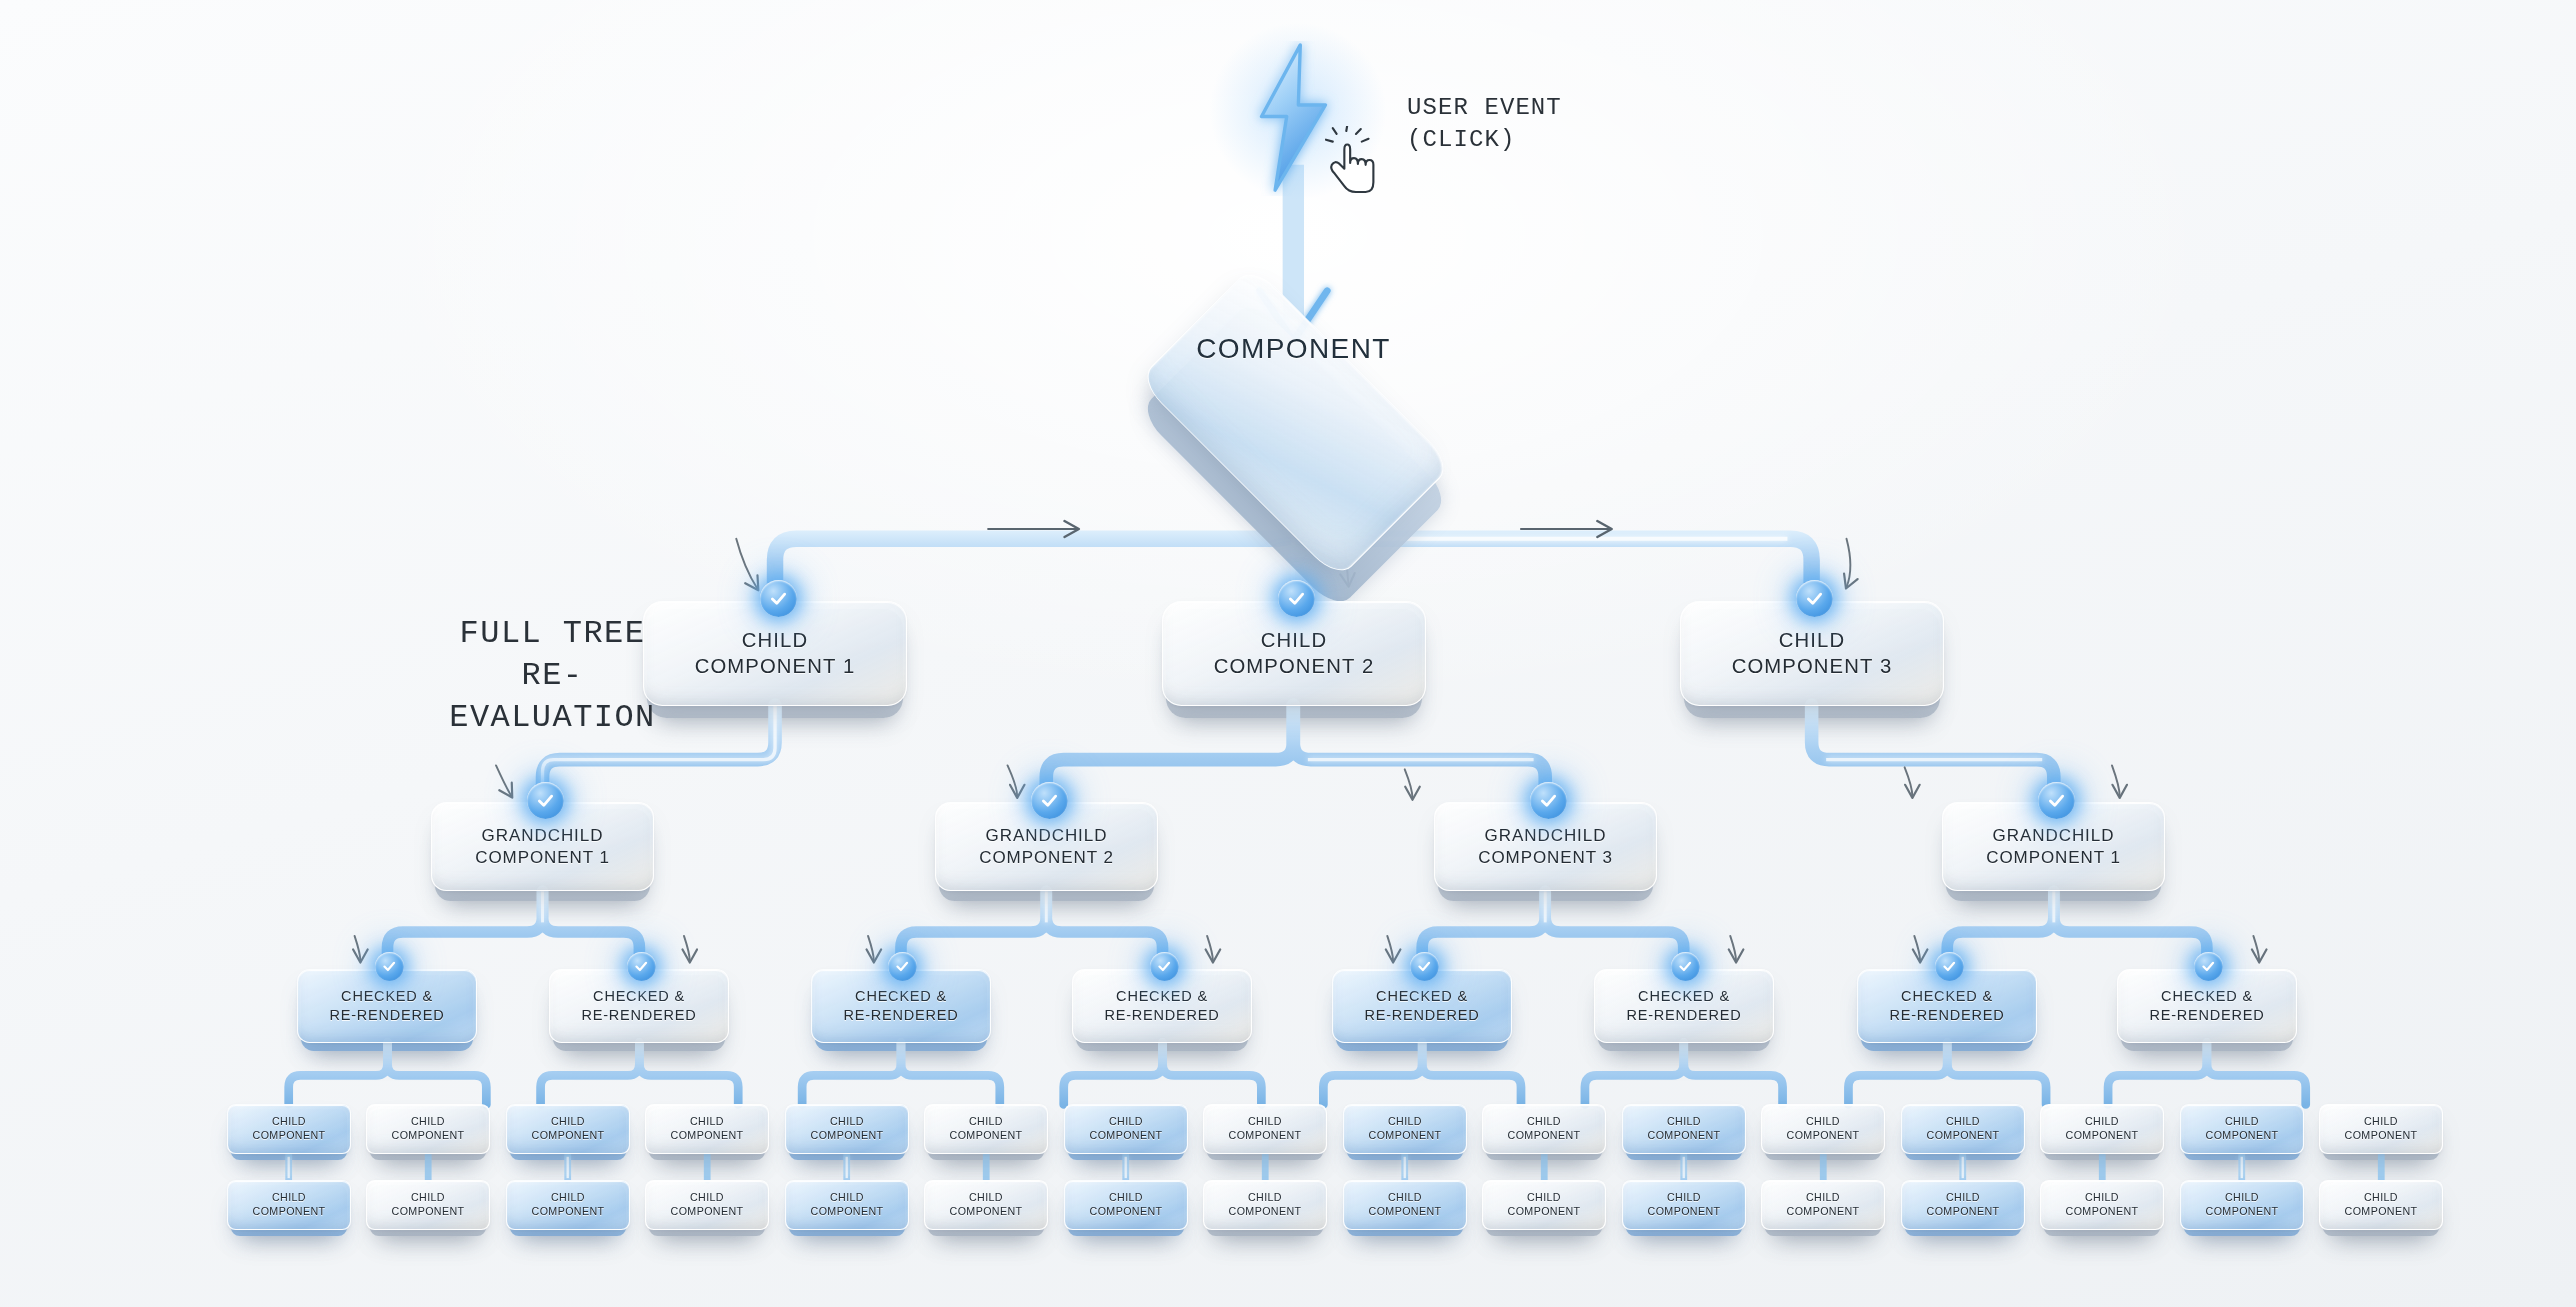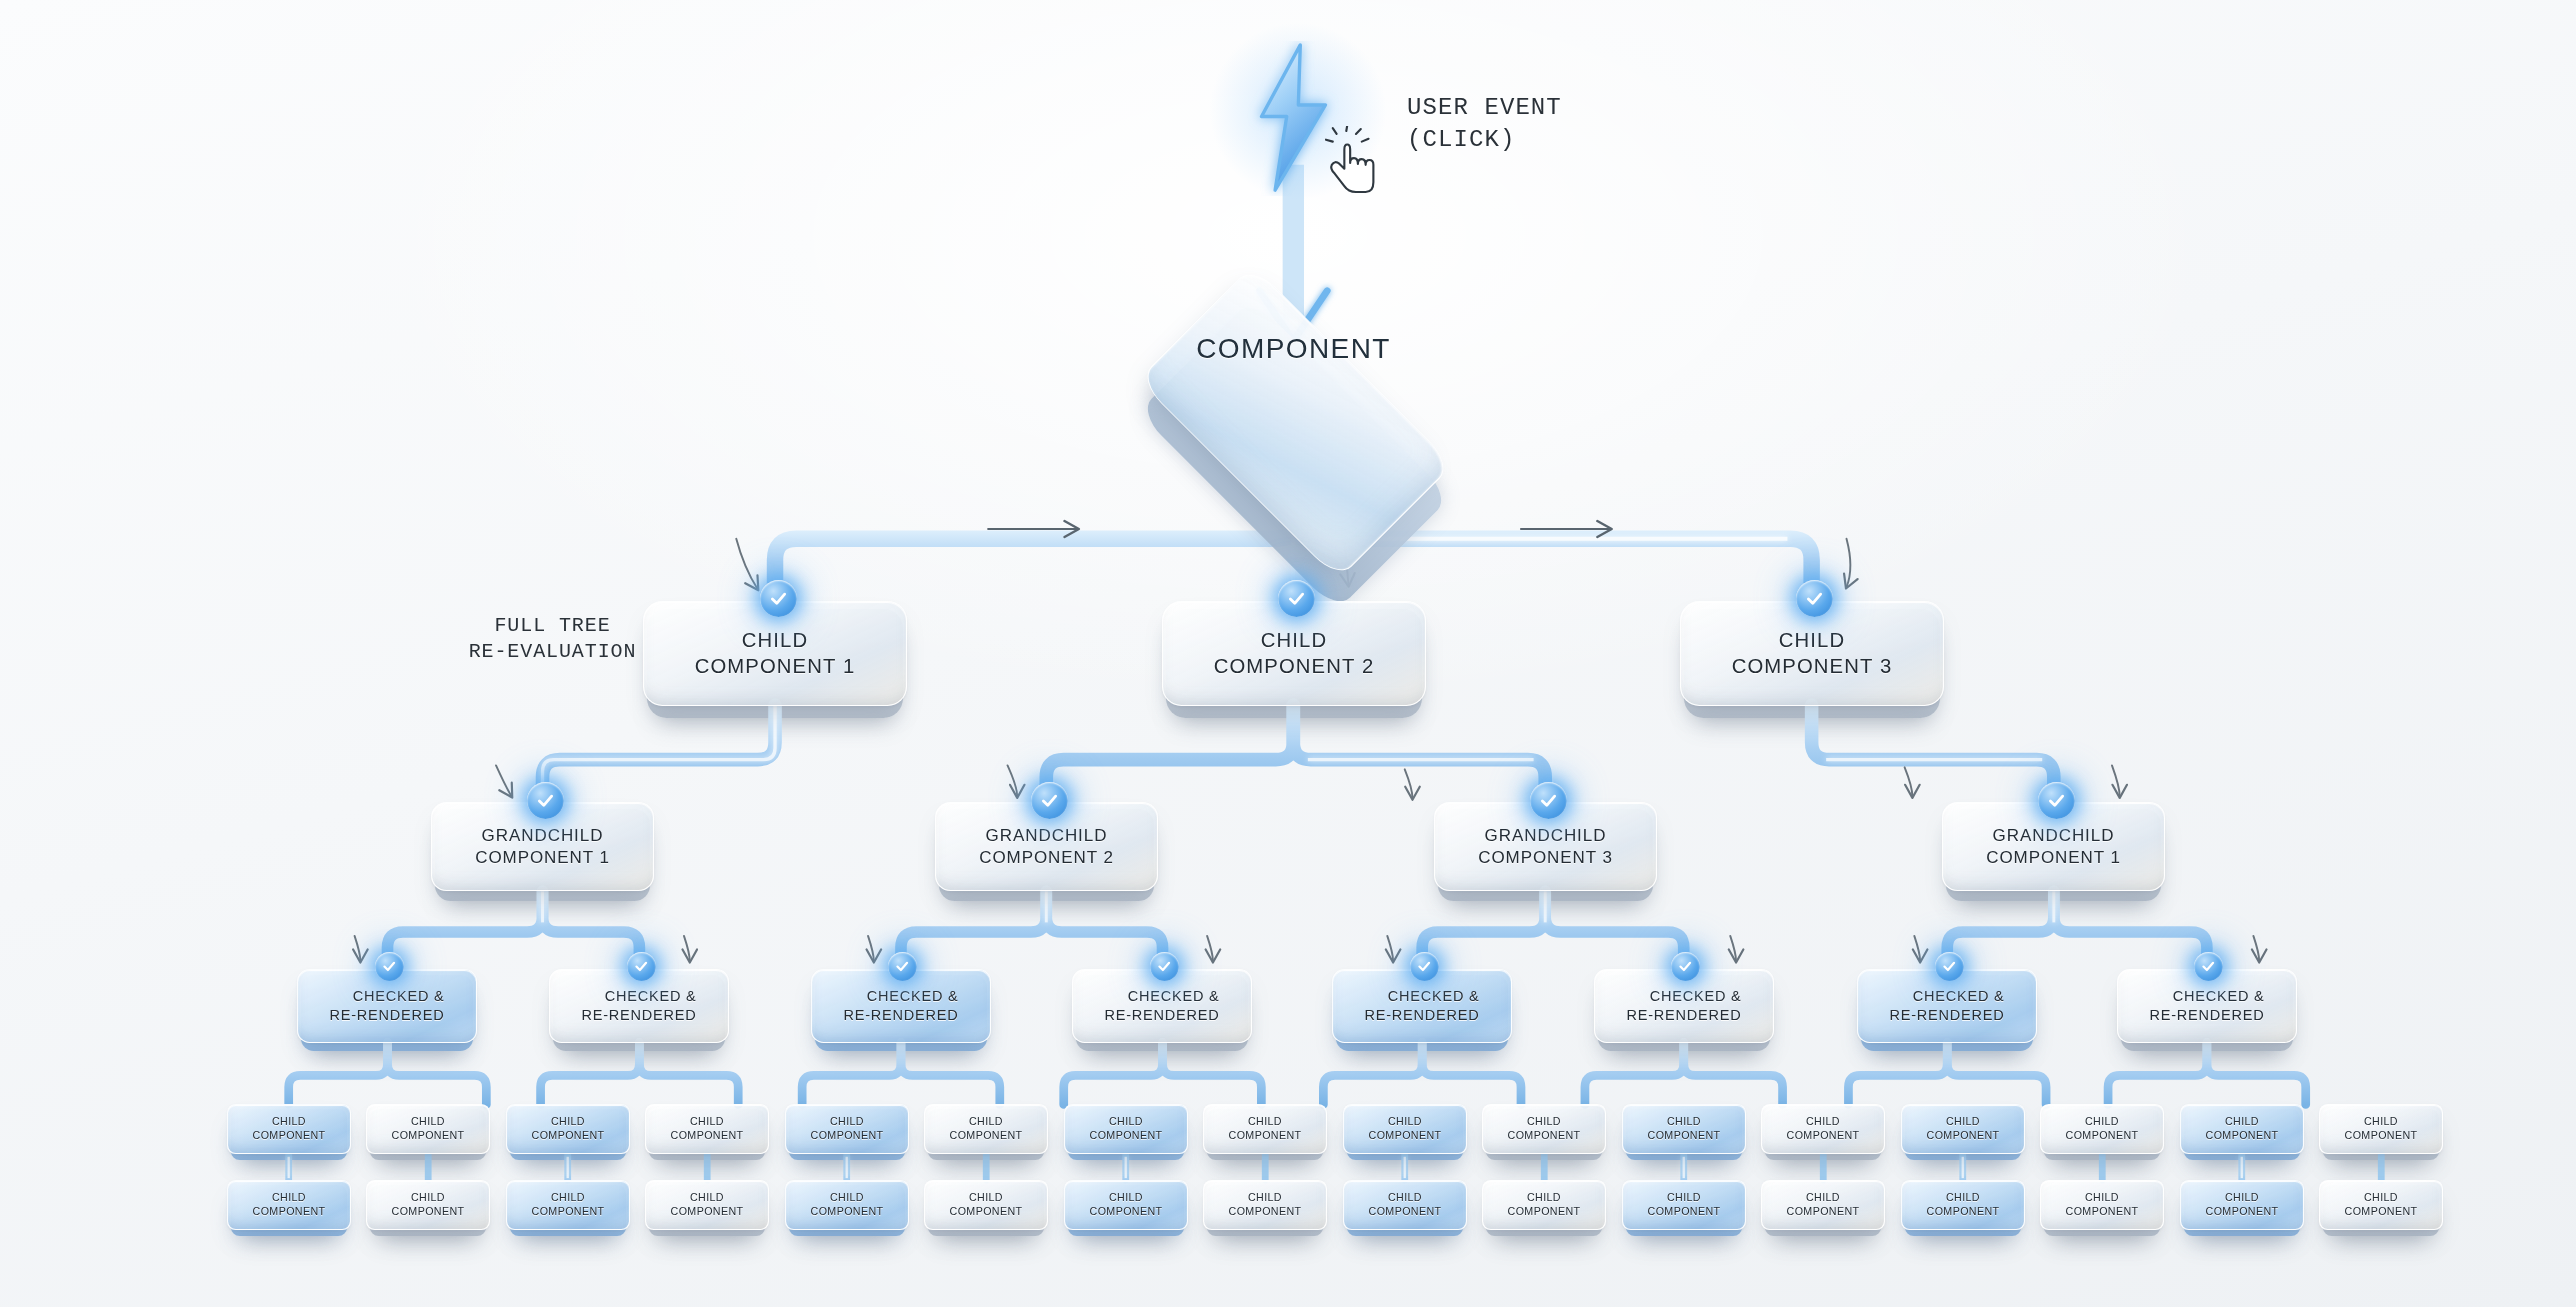--- a/index.html
+++ b/index.html
@@ -58,21 +58,21 @@
     background:linear-gradient(180deg, rgba(186,214,241,.96) 0%, rgba(156,193,230,.93) 55%, rgba(132,173,216,.90) 100%);
   }
 
   .lbl{position:relative;z-index:2;padding:0 5.8px;}
 
   
   .tier-child{width:264px;height:105px;font-size:20.3px;border-radius:19.4px;}
   .tier-child::after{border-radius:19.4px;}
   .tier-grand{width:223px;height:89px;font-size:17px;border-radius:15.5px;}
   .tier-grand::after{border-radius:15.5px;top:5.8px;bottom:-10.7px;}
-  .tier-check{width:180px;height:74px;font-size:14.5px;border-radius:12.6px;text-align:right;}
+  .tier-check{width:180px;height:74px;font-size:14.5px;border-radius:12.6px;}
   .tier-check::after{border-radius:12.6px;top:4.8px;bottom:-8.7px;}
   .tier-leaf{width:124px;height:50px;font-size:10.7px;border-radius:8.7px;letter-spacing:.035em;}
   .tier-leaf::after{border-radius:8.7px;top:3.9px;bottom:-6.8px;}
 
   
   #root-node{position:absolute;left:1095px;top:281px;width:397px;height:174px;}
   .dia{position:absolute;left:50%;top:0;width:281px;height:281px;margin-left:-140px;
        transform:rotate(45deg) scale(1,.575);transform-origin:50% 50%;border-radius:33px;}
   .dia-bot{
     top:33px;
@@ -103,21 +103,21 @@
                inset 0 1px 1.9px rgba(255,255,255,.9);
     display:flex;align-items:center;justify-content:center;z-index:8;
   }
   .badge svg{width:21px;height:21px;display:block;}
   .badge-sm{width:29px;height:29px;}
   .badge-sm svg{width:16.5px;height:16.5px;}
 
   
   .ann{position:absolute;letter-spacing:.045em;color:#2a3138;z-index:9;font-family:Liberation Mono, monospace;}
   #user-event{left:1407px;top:92px;font-size:24px;line-height:1.32;}
-  #full-tree{left:441px;top:613px;font-size:20px;line-height:1.32;text-align:center;width:223px;}
+  #full-tree{left:441px;top:613px;font-size:32px;line-height:1.32;text-align:center;width:223px;}
 
   
   #bolt{position:absolute;left:1240px;top:41px;width:107px;height:155px;z-index:7;}
   #cursor{position:absolute;left:1325px;top:126px;width:60px;height:70px;z-index:7;}
   .glow-halo{
     position:absolute;left:1206px;top:19.4px;width:184px;height:184px;border-radius:50%;
     background:radial-gradient(circle,rgba(140,200,255,.38) 0%,rgba(160,210,255,0) 68%);
     z-index:6;
   }
 </style>

